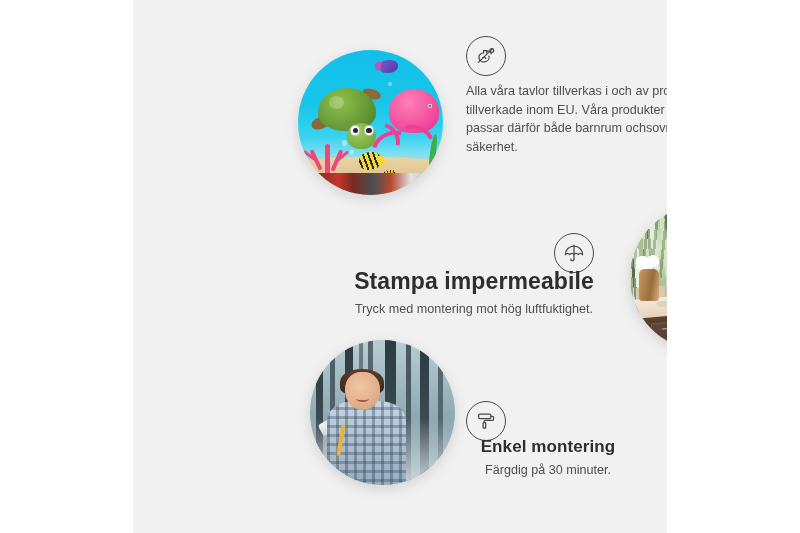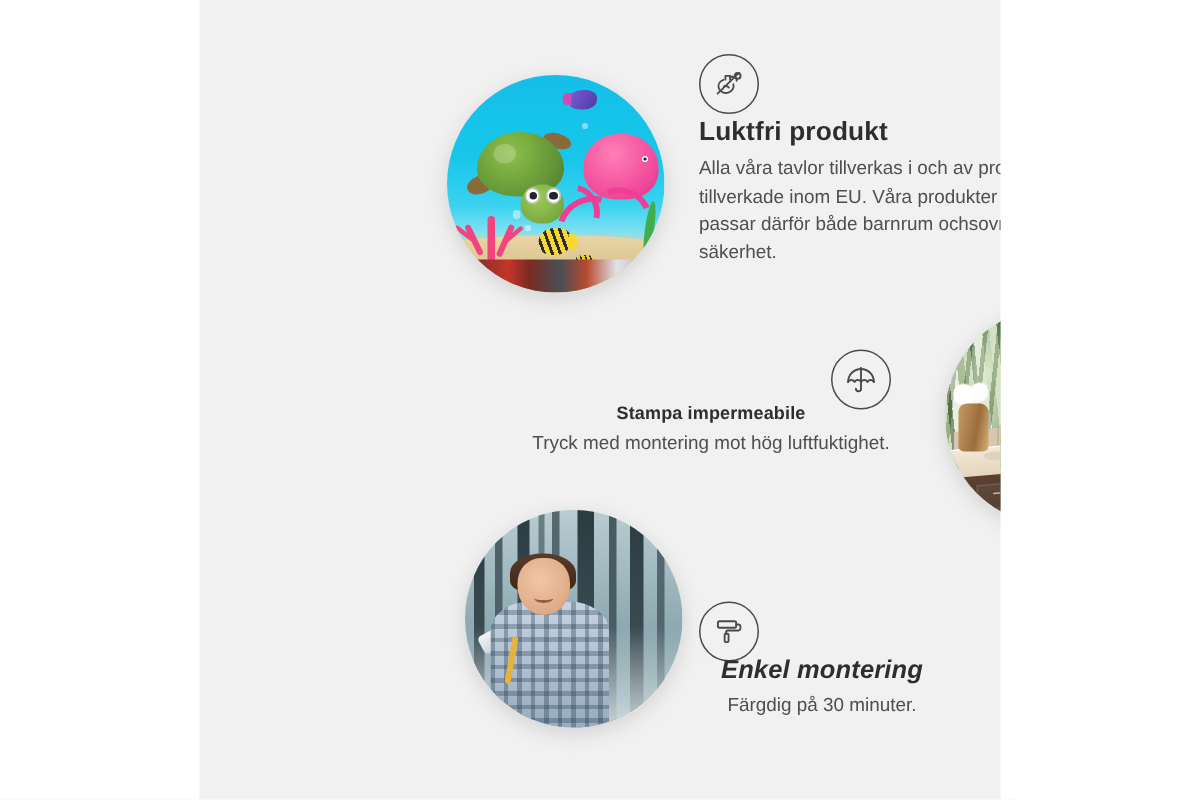--- a/index.html
+++ b/index.html
@@ -162,26 +162,26 @@
   }
   .blk p{
     margin:5px 0 0 0;font-size:12.6px;color:#4f4f4f;line-height:1.48;
   }
 
   #blk-odour{left:333px;top:77px;width:295px;}
   #blk-odour h3{font-size:17.5px;}
   #icon-odour{left:333px;top:36px;}
 
   #blk-water{left:216px;top:268px;width:250px;text-align:center;}
-  #blk-water h3{font-size:12px;text-align:center;}
+  #blk-water h3{font-size:23px;text-align:center;}
   #blk-water p{font-size:12.6px;margin-top:4px;}
   #icon-water{left:421px;top:233px;}
 
   #blk-mount{left:325px;top:437px;width:180px;text-align:center;}
-  #blk-mount h3{font-size:17px;font-style:italic;}
+  #blk-mount h3{font-size:17px;}
   #blk-mount p{font-size:12.6px;margin-top:4px;}
   #icon-mount{left:333px;top:401px;}
 </style>
 </head>
 <body>
 
 <div id="stage">
 
   <div class="panel">
 
@@ -224,21 +224,20 @@
         <path d="M8.2 9.2 C5.6 10.2 4.4 12.6 5.3 15 c0.9 2.3 3.6 3.5 6.2 2.7 2.6-0.8 4.1-3.2 3.4-5.5"></path>
         <path d="M9.6 9.1 V6.6 h3.1 V9.1"></path>
         <path d="M12.7 7.2 h2.6 a1.8 1.8 0 0 1 1.8 1.8 v0.9"></path>
         <circle cx="17.8" cy="6.6" r="1.9"></circle>
         <path d="M8.6 13.6 c1.2-0.5 2.6-0.2 3.3 0.8"></path>
         <line x1="4.4" y1="18.4" x2="18.6" y2="4.6"></line>
       </svg>
     </div>
 
     <div class="blk" id="blk-odour">
-      <h3>Luktfri produkt</h3>
       <p>Alla våra tavlor tillverkas i och av produkter som är tillverkade inom EU. Våra produkter är luktfria och passar därför både barnrum ochsovrum. 100% säkerhet.</p>
     </div>
 
     <div class="photo" id="photo-bath">
       <div class="inner">
         <div class="bath-wall"></div>
 
         <div class="backsplash"></div>
 
         <div class="counter"></div>

